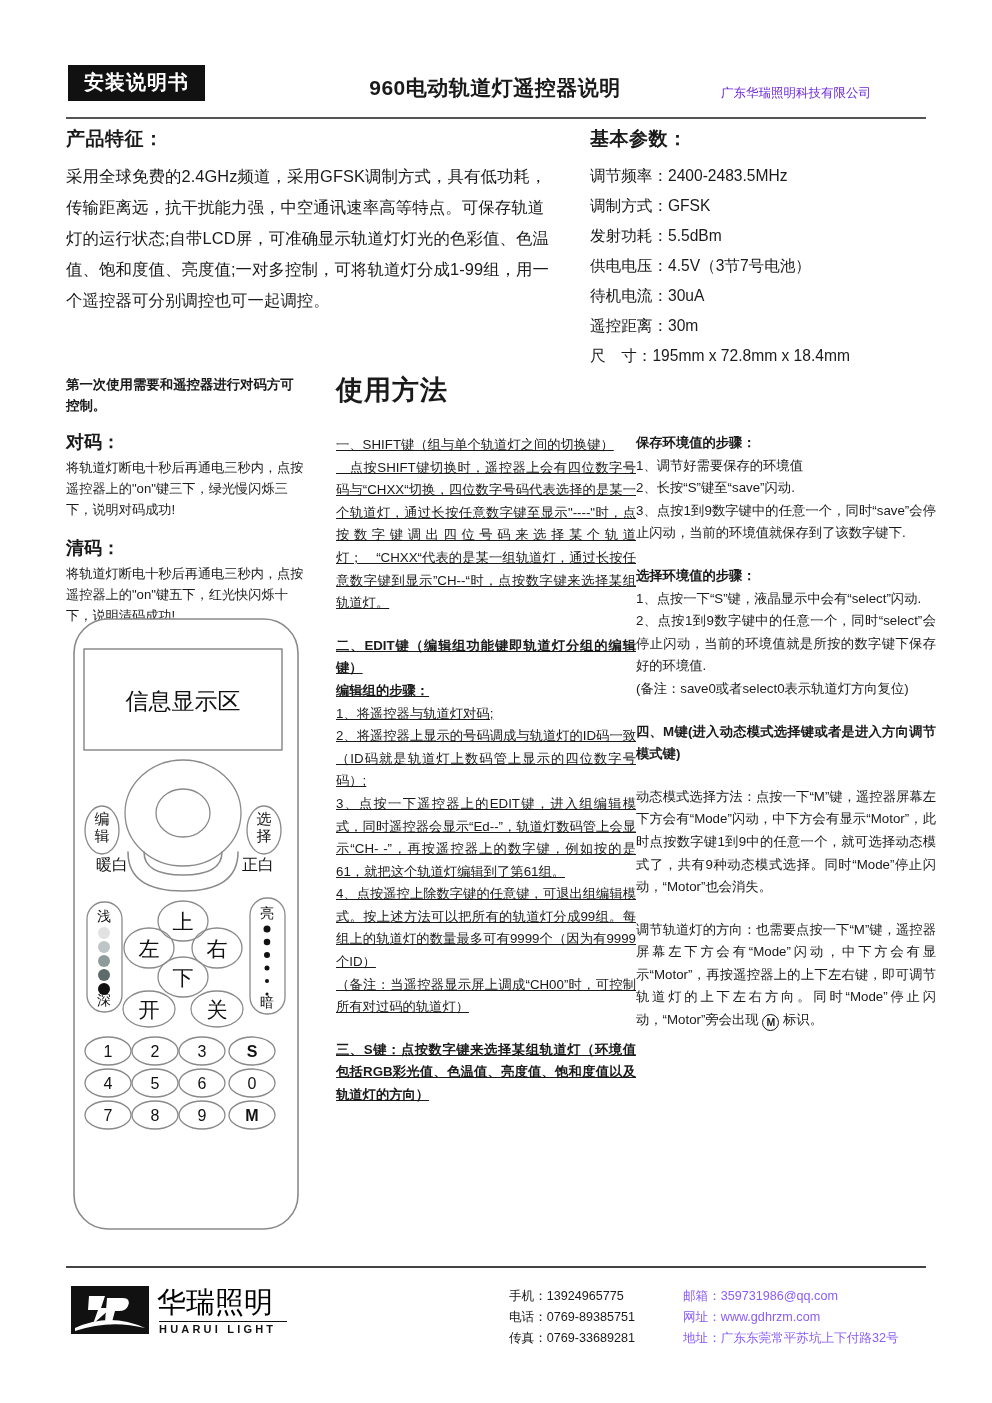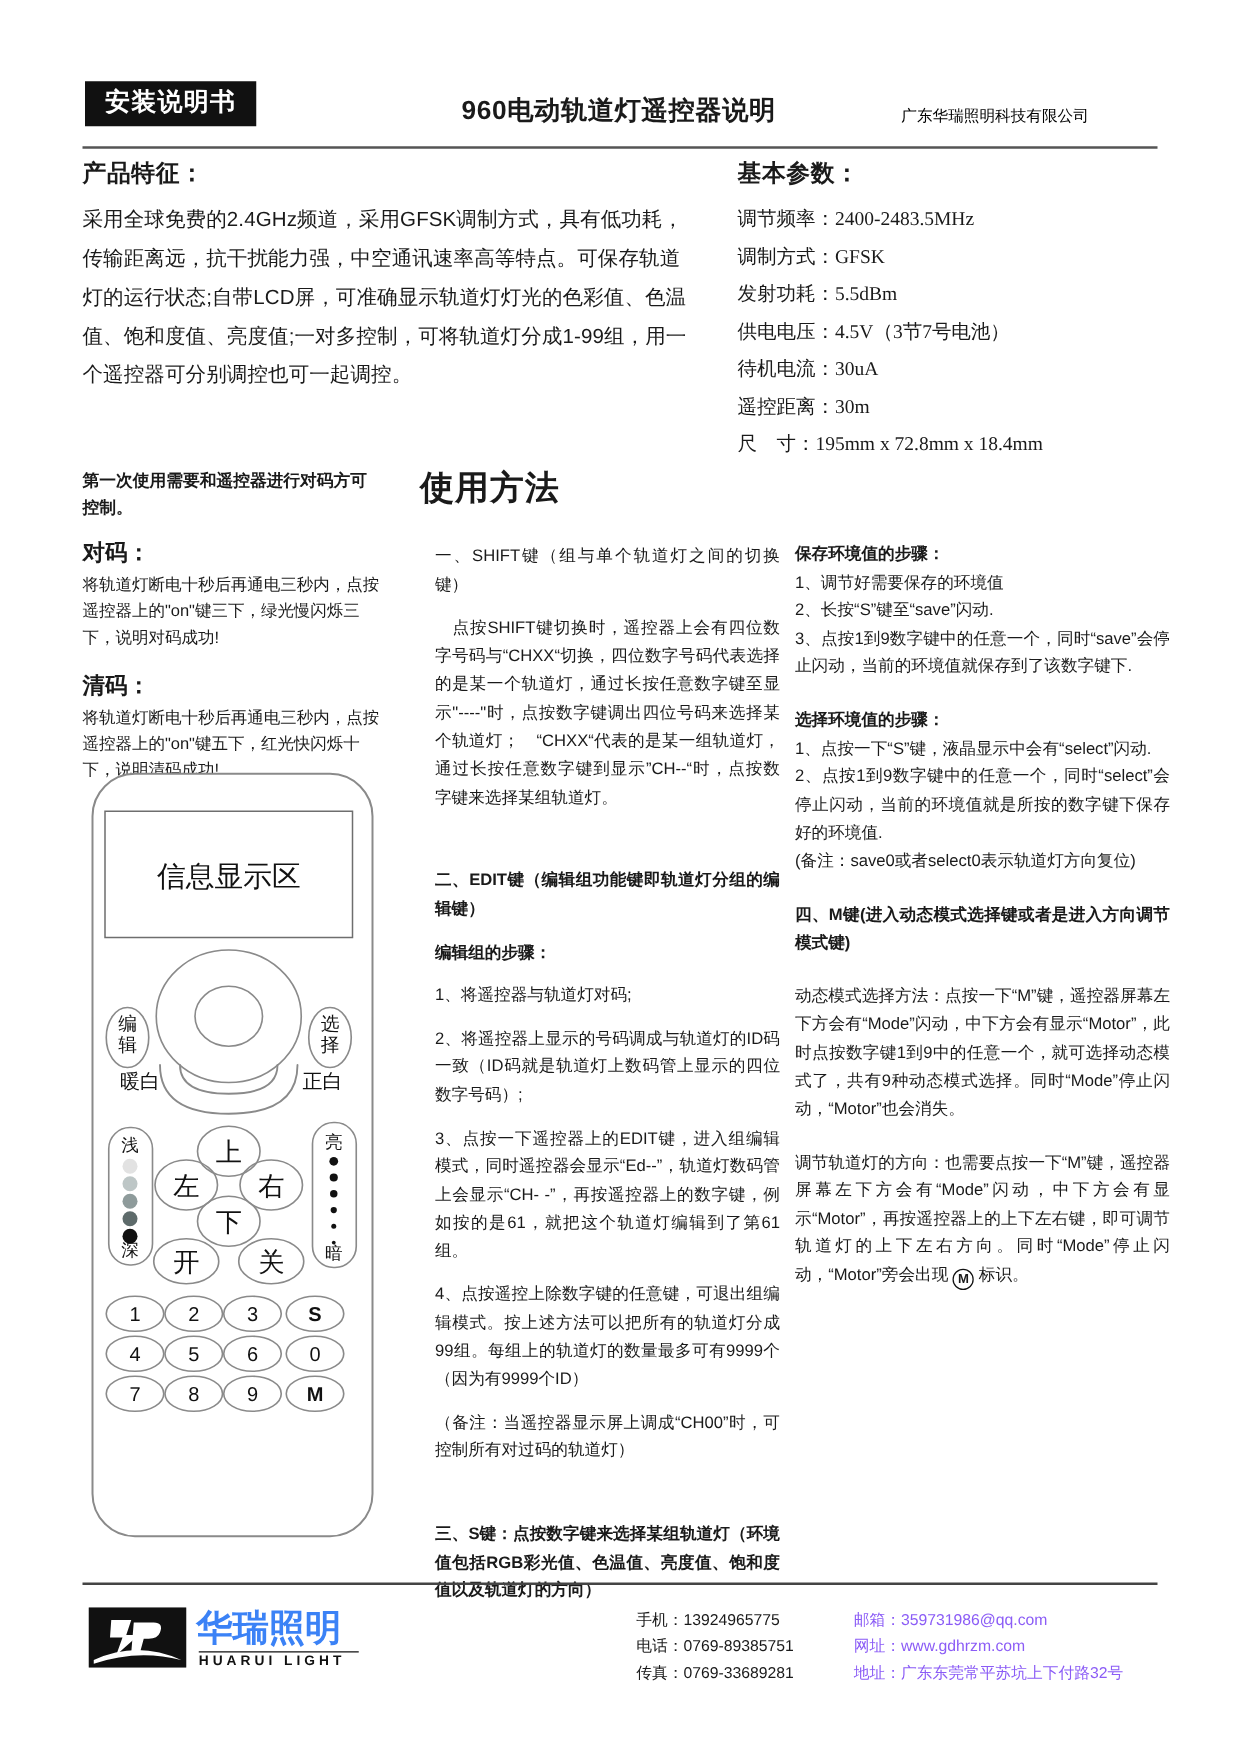--- a/index.html
+++ b/index.html
@@ -40,21 +40,21 @@
     width: 390px;
     text-align: center;
     font-size: 21px;
     font-weight: bold;
     letter-spacing: 0.5px;
   }
   .header-company {
     position: absolute;
     right: 66px; top: 72px;
     font-size: 12.5px;
-    color: #000000;
+    color: #6d28d9;
   }
   .header-rule {
     position: absolute;
     left: 66px; top: 104px;
     width: 860px;
     height: 2px;
     background: #555;
   }
 
   
@@ -76,21 +76,21 @@
   }
   .params {
     position: absolute;
     left: 590px; top: 126px;
     width: 400px;
   }
   .params-list {
     font-size: 15.6px;
     line-height: 30px;
   }
-  .param-row { white-space: nowrap; font-family: Liberation Serif, serif; }
+  .param-row { white-space: nowrap; }
   .param-key { display: inline-block; }
 
   
   .left-col {
     position: absolute;
     left: 66px; top: 374px;
     width: 240px;
   }
   .lc-intro {
     font-size: 13.4px;
@@ -123,24 +123,25 @@
     left: 336px; top: 372px;
     width: 300px;
   }
   .usage-title {
     font-size: 27px;
     font-weight: bold;
     margin: 0 0 26px 0;
     letter-spacing: 1px;
   }
   .mid-col p {
-    margin: 12px;
+    margin: 0;
     font-size: 13.3px;
     line-height: 22.6px;
     text-align: justify;
+    text-decoration: underline;
   }
   .mid-col p.b { font-weight: bold; }
   .gap-md { height: 20px; }
 
   
   .right-col {
     position: absolute;
     left: 636px; top: 432px;
     width: 300px;
   }
@@ -182,23 +183,23 @@
     position: absolute;
     left: 0; top: 0;
     width: 78px; height: 48px;
     background: #111;
     overflow: hidden;
   }
   .logo-text {
     position: absolute;
     left: 86px; top: -2px;
     font-size: 29px;
-    font-weight: bold;
+    font-weight: normal;
     letter-spacing: 0px;
-    color: #3b82f6;
+    color: #000000;
     line-height: 36px;
     font-family: "DejaVu Sans", sans-serif;
   }
   .logo-sub {
     position: absolute;
     left: 88px; top: 35px;
     font-size: 11px;
     font-weight: bold;
     letter-spacing: 3.2px;
     color: #111;

